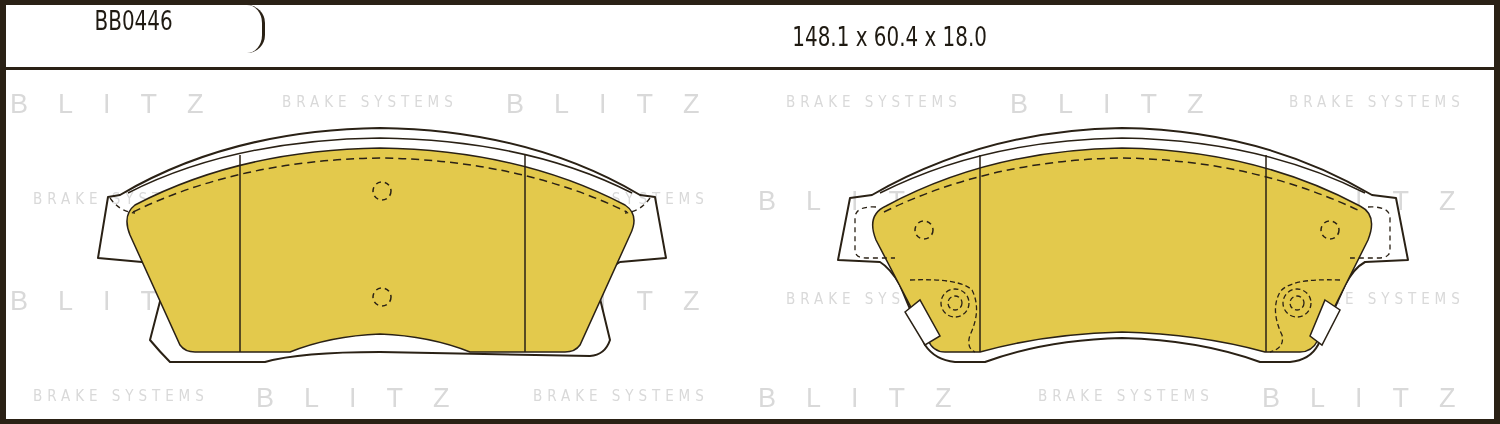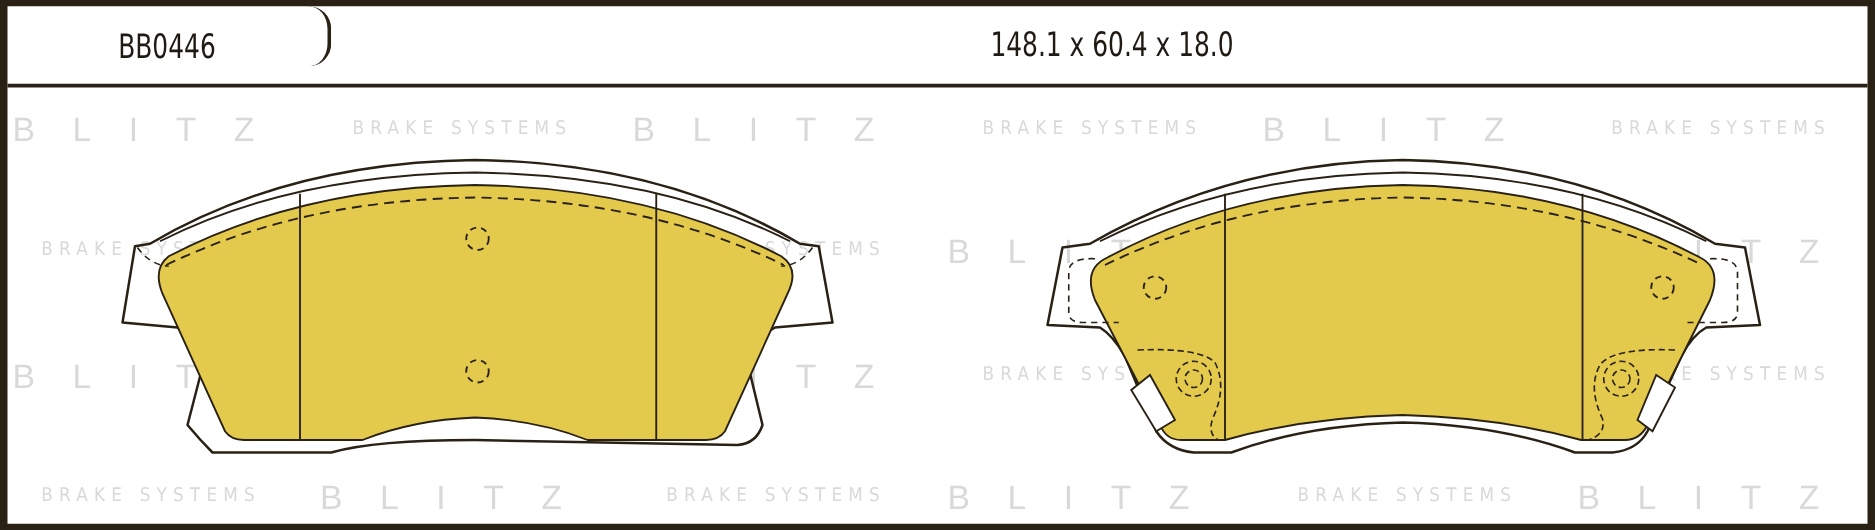--- a/index.html
+++ b/index.html
@@ -1,19 +1,19 @@
 <!DOCTYPE html>
 <html><head>
 <meta charset="utf-8">
 <style>
   html,body{margin:0;padding:0;background:#fff;}
   body{width:1500px;height:424px;position:relative;overflow:hidden;font-family:"Liberation Sans",sans-serif;}
   .frame{position:absolute;left:0;top:0;width:1500px;height:424px;box-sizing:border-box;border:5px solid #2a2115;border-left-width:6px;border-right-width:6px;background:#fff;}
   .header{position:absolute;left:0;top:0;right:0;height:62px;border-bottom:3px solid #2a2115;box-sizing:content-box;}
-  .code-cell{position:absolute;left:0;top:0;width:256px;height:48px;border-right:3px solid #2a2115;display:flex;align-items:flex-end;justify-content:center;border-radius:18px;}
+  .code-cell{position:absolute;left:0;top:0;width:256px;height:48px;border-right:3px solid #2a2115;display:flex;align-items:flex-start;justify-content:center;border-radius:18px;}
   .dim-cell{position:absolute;left:259px;top:0;right:0;height:62px;display:flex;align-items:center;justify-content:center;margin-left:20px;}
   .htext{font-family:"DejaVu Sans Condensed","DejaVu Sans",sans-serif;font-size:27px;color:#1f1a12;letter-spacing:0px;transform:scaleX(0.82);display:inline-block;}
   .wm{position:absolute;color:#d9d9d9;white-space:nowrap;pointer-events:none;}
   .wm-blitz{font-family:"Liberation Sans",sans-serif;font-weight:normal;font-size:27px;letter-spacing:30px;}
   .wm-bs{font-family:"DejaVu Sans",sans-serif;font-size:15px;letter-spacing:5.5px;transform:scaleX(0.9);transform-origin:left center;}
   svg.pads{position:absolute;left:0;top:0;}
 </style>
 </head>
 <body>
 

